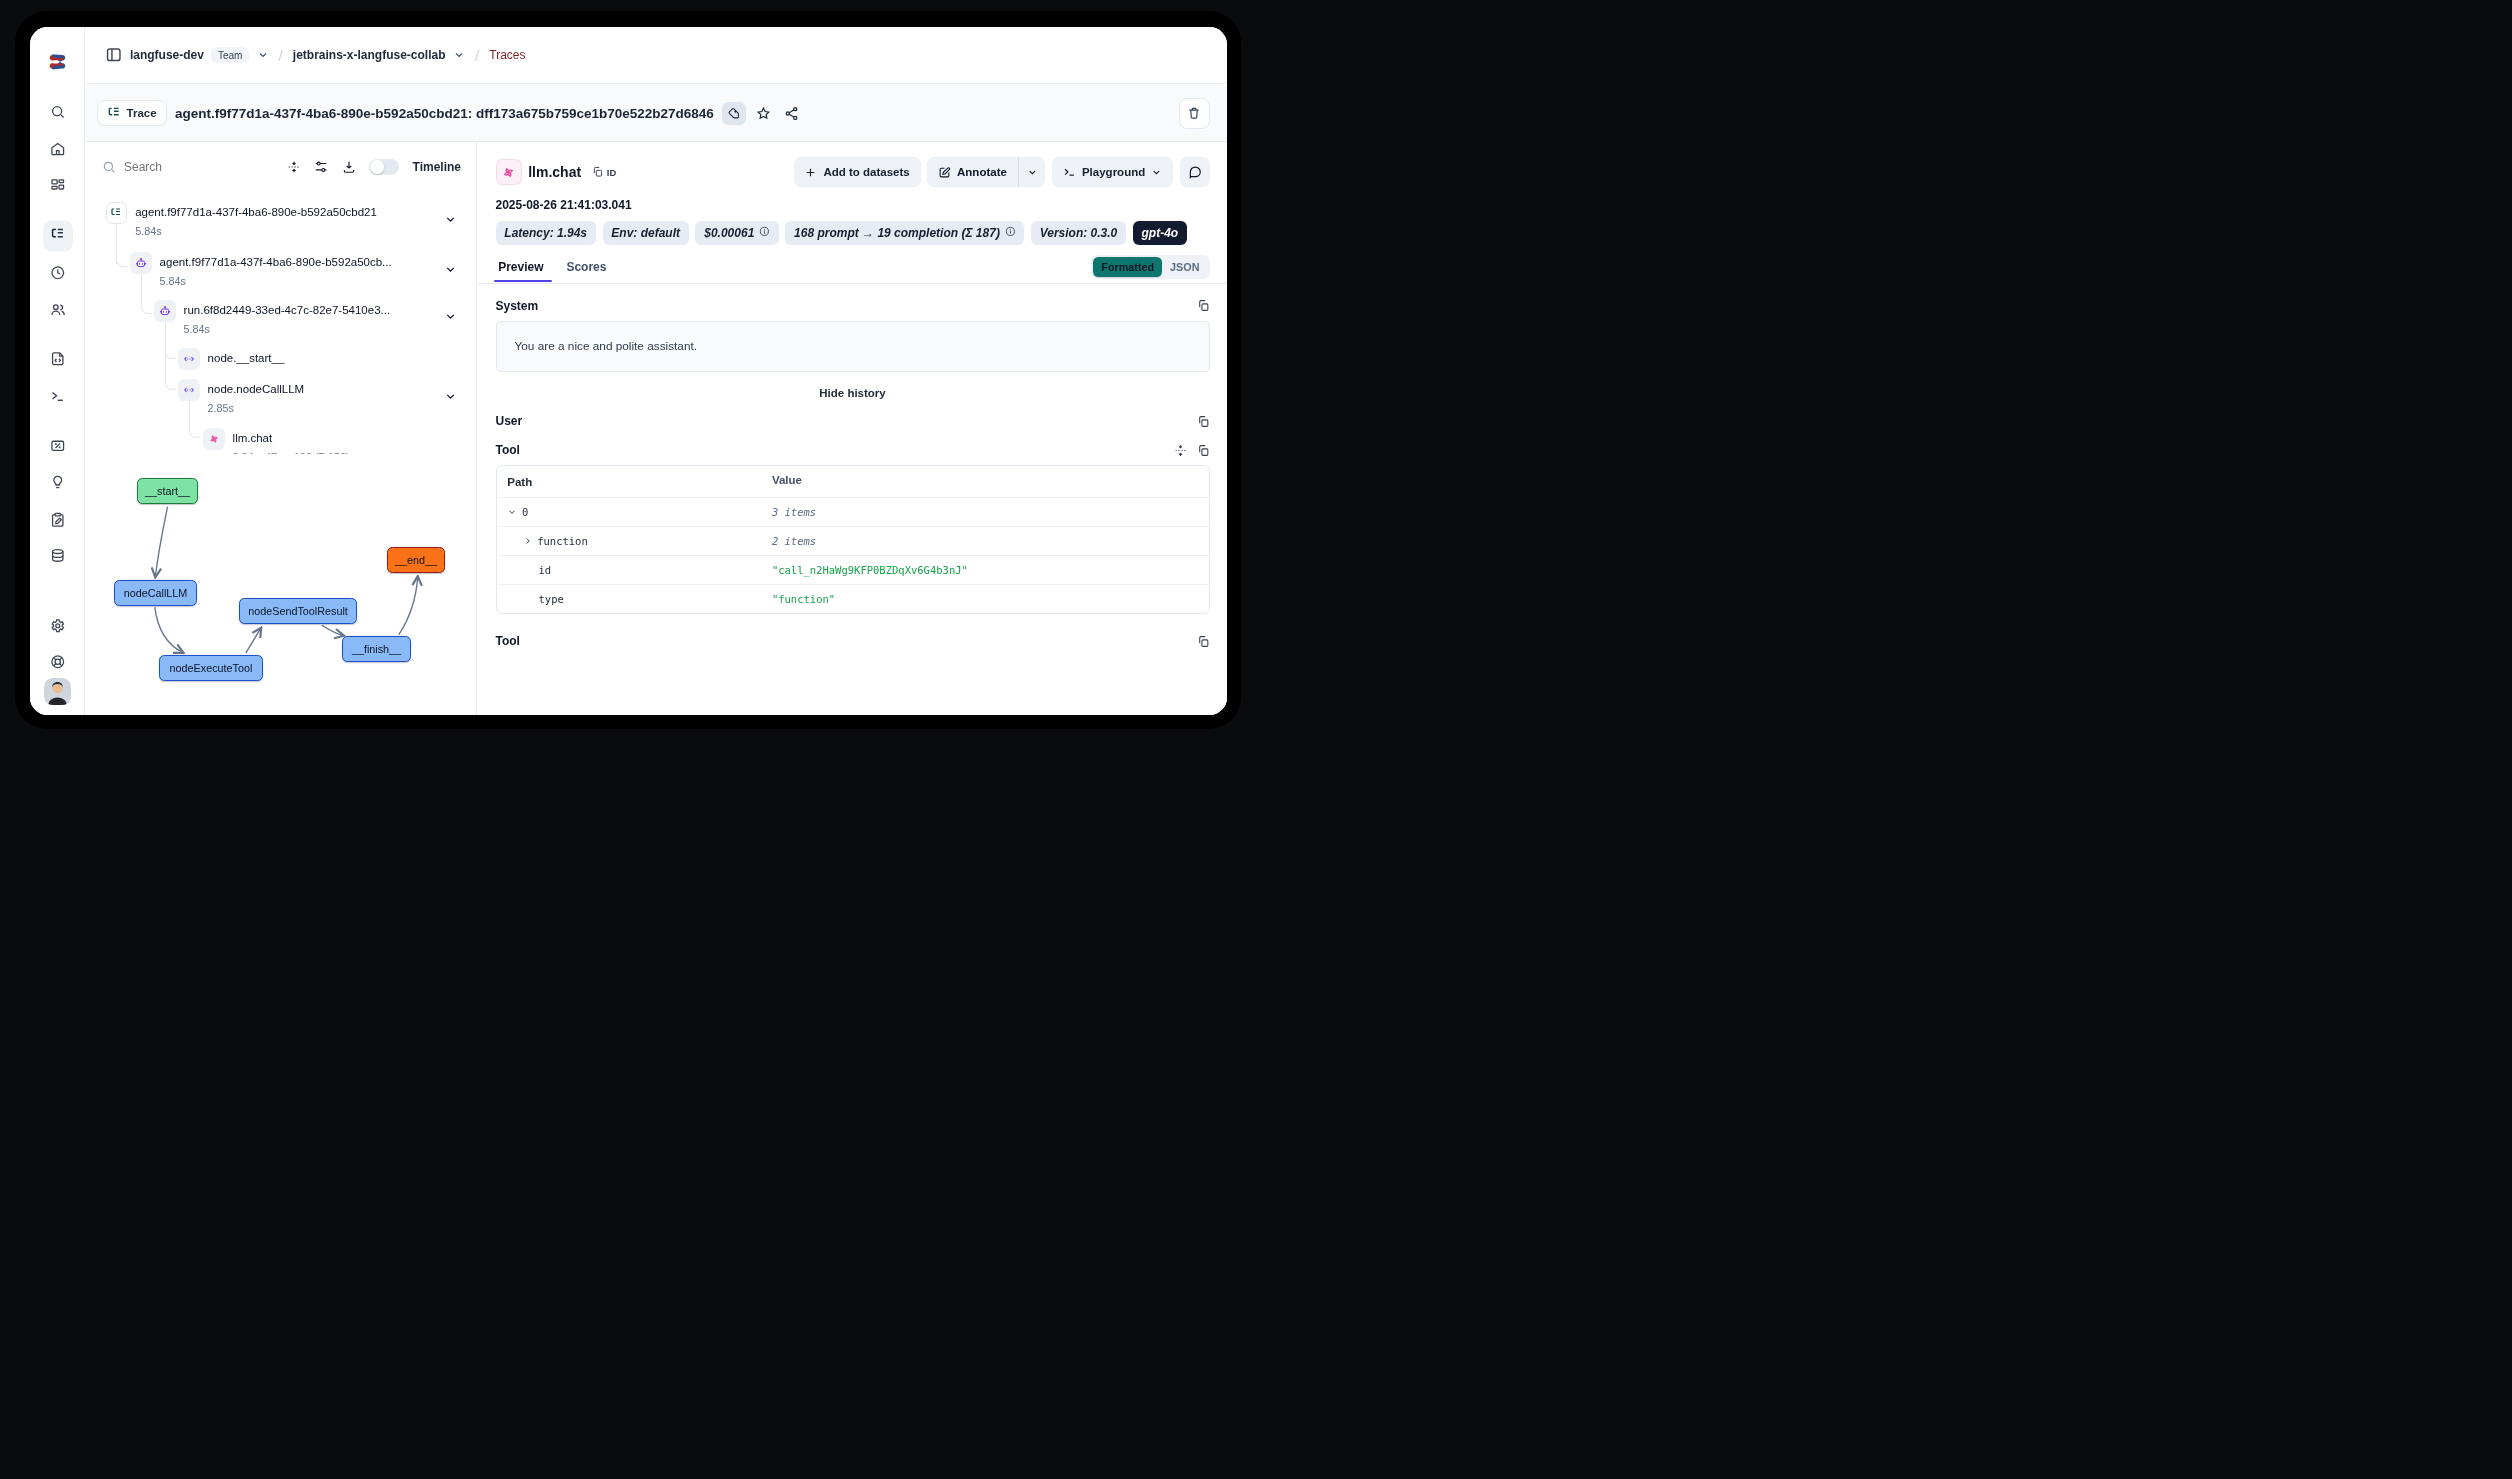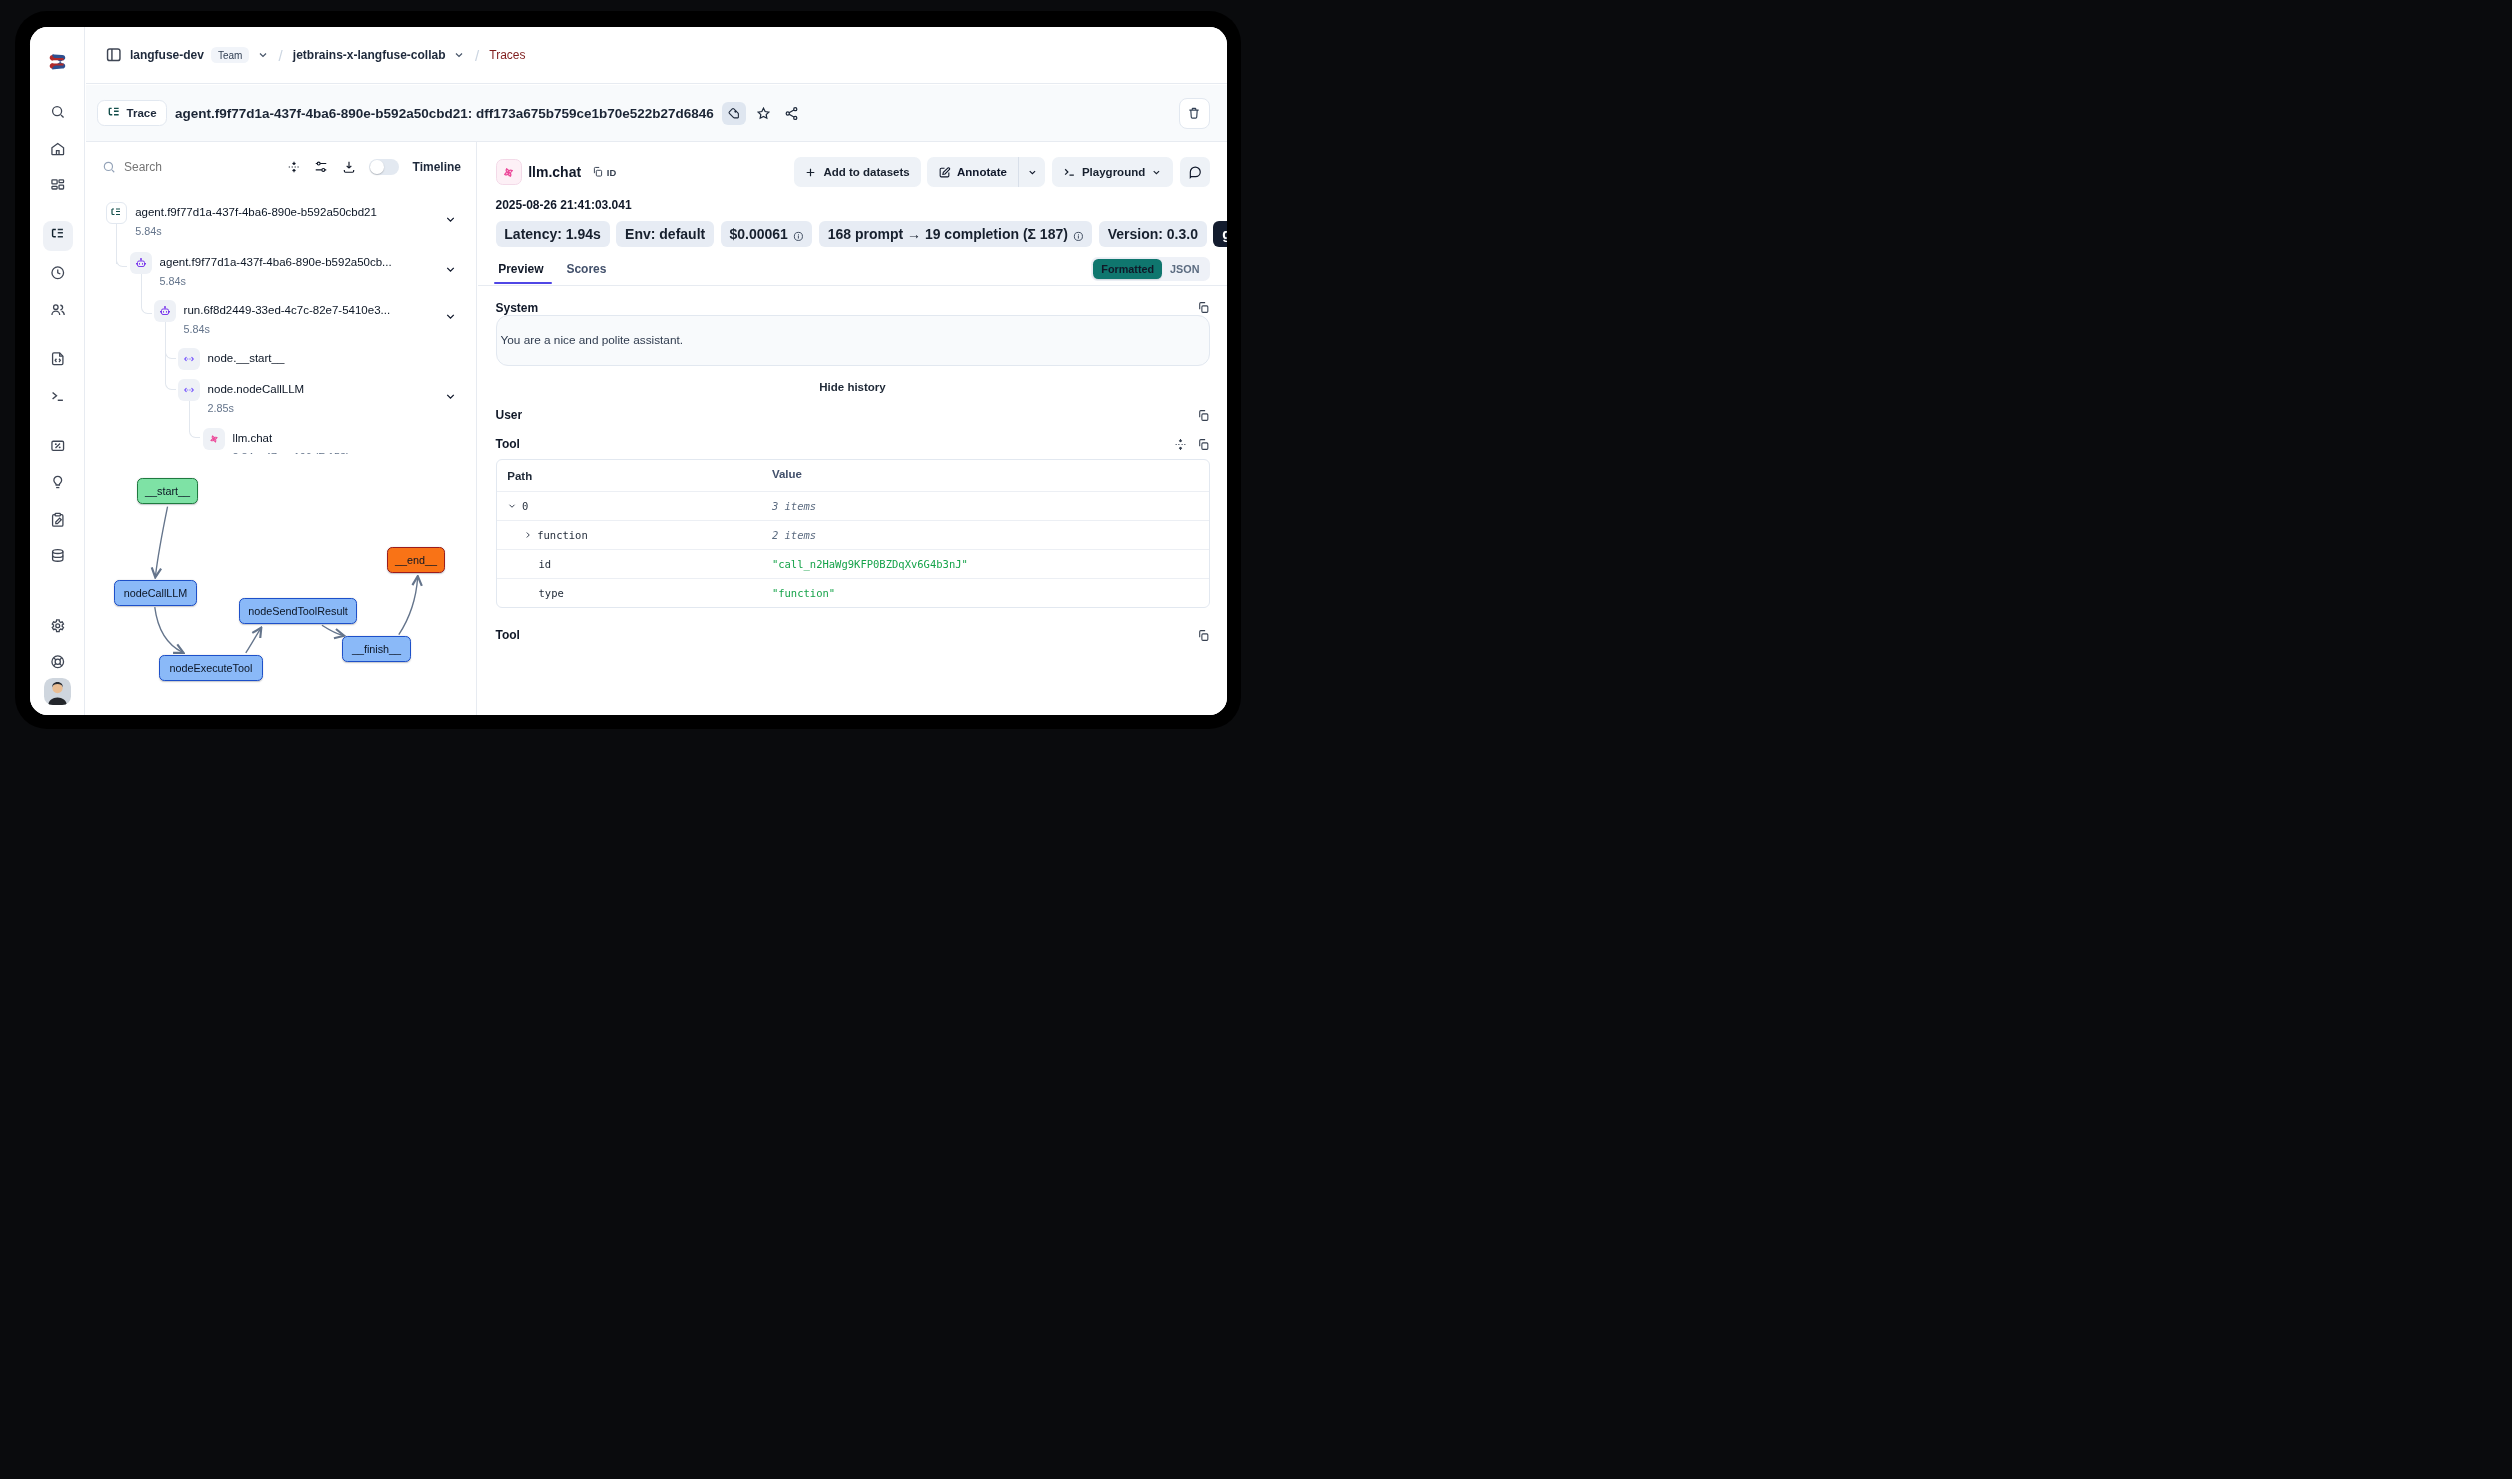--- a/index.html
+++ b/index.html
@@ -73,37 +73,37 @@
   .idchip{display:flex; align-items:center; gap:3.4px; color:#374151; margin-left:4px; cursor:pointer;}
   .idchip .idtxt{font-size:9.4px; font-weight:700; letter-spacing:0.2px;}
   .actions{margin-left:auto; display:flex; align-items:center; gap:6.7px;}
   .btn{display:flex; align-items:center; gap:6px; background:var(--btn); border-radius:6.7px; padding:0 10.8px; height:30px; font-size:11.5px; font-weight:550; color:#17202e; cursor:pointer; white-space:nowrap;}
   .btn-split{display:flex; align-items:stretch; background:var(--btn); border-radius:6.7px; overflow:hidden;}
   .btn-split .main{display:flex; align-items:center; gap:6px; padding:0 10.8px; height:30px; font-size:11.5px; font-weight:550; cursor:pointer;}
   .btn-split .caret{display:flex; align-items:center; padding:0 8px; border-left:0.7px solid #d8dfe9; cursor:pointer;}
   .btn-icon{width:30px; height:30px; background:var(--btn); border-radius:6.7px; display:flex; align-items:center; justify-content:center; cursor:pointer;}
   .timestamp{margin-top:10.8px; font-size:12px; font-weight:600; color:#101828;}
   .badges{display:flex; align-items:center; gap:6.7px; margin-top:8.8px;}
-  .badge{background:var(--chip); border-radius:6px; padding:5.4px 8.8px; font-size:14px; font-weight:650; color:#17202e; display:flex; align-items:flex-end; gap:4.7px; white-space:nowrap;}
+  .badge{background:var(--chip); border-radius:6px; padding:5.4px 8.8px; font-size:12px; font-weight:650; color:#17202e; display:flex; align-items:flex-start; gap:4.7px; white-space:nowrap;font-style:italic;}
   .badge .info{display:flex; color:#334155;}
   .badge.dark{background:#131c2e; color:#fff;}
   .tabsrow{display:flex; align-items:center; margin-top:9.4px; position:relative;}
   .tab{font-size:12px; font-weight:650; padding:5.4px 2.7px 8px; margin-right:17.5px; color:#101828; position:relative; cursor:pointer;}
   .tab.inactive{color:#42506b; font-weight:550;}
   .tab.active::after{content:""; position:absolute; left:-1.3px; right:-5.4px; bottom:0; height:2.7px; background:var(--accent); border-radius:1.3px;}
   .seg{margin-left:auto; background:#eef1f7; border-radius:6.7px; padding:2px; display:flex; align-items:center; margin-bottom:4px;}
   .seg .on{background:#0f766e; border-radius:5.4px; padding:4px 8px; font-size:10.8px; font-weight:700; color:#101828; box-shadow:0 0.7px 1.3px rgba(15,23,42,.12); cursor:pointer;}
   .seg .off{padding:4px 8px; font-size:10.8px; font-weight:550; color:#5b6b80; cursor:pointer;}
   .tabs-divider{border-top:0.7px solid var(--line); margin:0 -17.5px;}
 
   .sec-head{display:flex; align-items:center; margin-top:15px;}
   .sec-title{font-size:12px; font-weight:650; color:#101828;}
   .sec-icons{margin-left:auto; display:flex; gap:9.4px; color:#374151;}
   .sec-icons span{cursor:pointer; display:flex;}
-  .sysbox{background:var(--panel); border:0.7px solid var(--line2); border-radius:12px; padding:16px 4px; font-size:11.8px; color:#2f3b4e; line-height:1.5;}
+  .sysbox{margin-top:8px; background:var(--panel); border:0.7px solid var(--line2); border-radius:5px; padding:16px 18px; font-size:11.8px; color:#2f3b4e; line-height:1.5;}
   .userbox{margin-top:8px; background:#fff; border:0.7px solid var(--line2); border-radius:6.7px; padding:15px 12px 20px; font-size:11.8px; color:#2f3b4e; line-height:1.85;}
   .hide-history{text-align:center; margin-top:15px; font-size:11.5px; font-weight:550; color:#1f2937; cursor:pointer;}
 
   .jsontable{margin-top:8px; border:0.7px solid var(--line2); border-radius:6px; overflow:hidden;}
   .jrow{display:flex; border-top:0.7px solid #eceff4; font-family:"DejaVu Sans Mono",monospace; font-size:10.5px;}
   .jrow:first-child{border-top:none;}
   .jpath{width:270px; flex:none; padding:8px 10.8px; display:flex; align-items:center; gap:4.7px; color:#1f2937;}
   .jval{flex:1; padding:8px 5.4px;}
   .jhead{font-family:"Liberation Sans","DejaVu Sans",sans-serif; font-size:11.5px; font-weight:650; color:#42506b;}
   .jhead .jpath{padding:9.4px 10.8px;}

